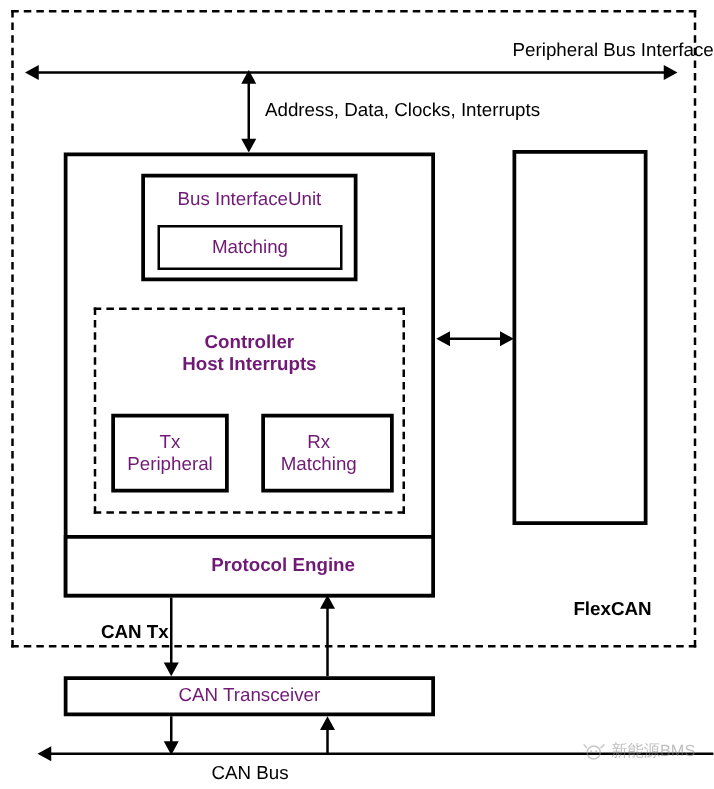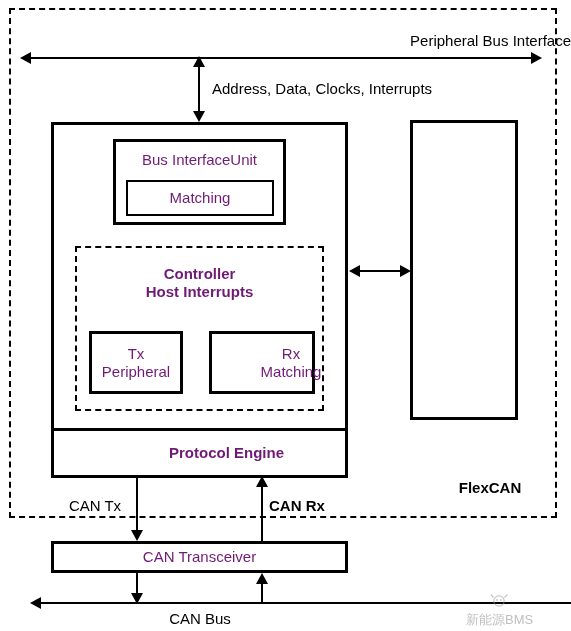--- a/index.html
+++ b/index.html
@@ -105,21 +105,20 @@
   }
 
   
   #watermark {
     position: absolute;
     display: flex;
     align-items: center;
     gap: 3px;
     opacity: 0.55;
     pointer-events: none;
-    flex-direction: column;
   }
   #watermark .wm-text {
     font-size: 13px;
     color: #8a8a8a;
     letter-spacing: 0px;
     white-space: nowrap;
   }
 </style>
 </head>
 <body>
@@ -150,39 +149,38 @@
 
   <div class="dashbox" style="left:75px; top:246px; width:249px; height:165px;"></div>
   <div class="boxtext" style="left:75px; top:262px; width:249px; height:42px; font-size:15px; font-weight:bold;">Controller
 Host Interrupts</div>
 
   <div class="box" style="left:89px; top:331px; width:94px; height:63px;"></div>
   <div class="boxtext" style="left:89px; top:331px; width:94px; height:63px; font-size:15px;">Tx
 Peripheral</div>
 
   <div class="box" style="left:209px; top:331px; width:106px; height:63px;"></div>
-  <div class="boxtext" style="left:209px; top:331px; width:92px; height:63px; font-size:15px;padding-left:36px;">Rx
+  <div class="boxtext" style="left:209px; top:331px; width:92px; height:63px; font-size:15px;">Rx
 Matching</div>
 
   <div class="box" style="left:51px; top:428px; width:297px; height:50px;"></div>
   <div class="boxtext" style="left:51px; top:428px; width:351px; height:50px; font-size:15px; font-weight:bold;">Protocol Engine</div>
 
   <div class="box" style="left:410px; top:120px; width:108px; height:300px;"></div>
 
   <div class="hline" style="left:358px; top:270px; width:44px;"></div>
   <div class="ar ar-left" style="left:349px; top:265px;"></div>
   <div class="ar ar-right" style="left:400px; top:265px;"></div>
 
   <div class="vline" style="left:136px; top:478px; height:57px;"></div>
   <div class="ar ar-down" style="left:131px; top:530px;"></div>
-  <div class="lbl" style="left:55px; top:497px; width:80px; text-align:center; font-weight:normal;">CAN Tx</div>
+  <div class="lbl" style="left:55px; top:497px; width:80px; text-align:right; font-weight:bold;">CAN Tx</div>
 
   <div class="vline" style="left:261px; top:483px; height:58px;"></div>
   <div class="ar ar-up" style="left:256px; top:476px;"></div>
-  <div class="lbl" style="left:269px; top:497px; width:90px; text-align:left; font-weight:bold;">CAN Rx</div>
 
   <div class="lbl lbl-bold" style="left:440px; top:479px; width:100px; text-align:center;">FlexCAN</div>
 
   <div class="box" style="left:51px; top:541px; width:297px; height:32px;"></div>
   <div class="boxtext" style="left:51px; top:541px; width:297px; height:32px; font-size:15px;">CAN Transceiver</div>
 
   <div class="vline" style="left:136px; top:573px; height:25px;"></div>
   <div class="ar ar-down" style="left:131px; top:593px;"></div>
 
   <div class="vline" style="left:261px; top:580px; height:24px;"></div>

